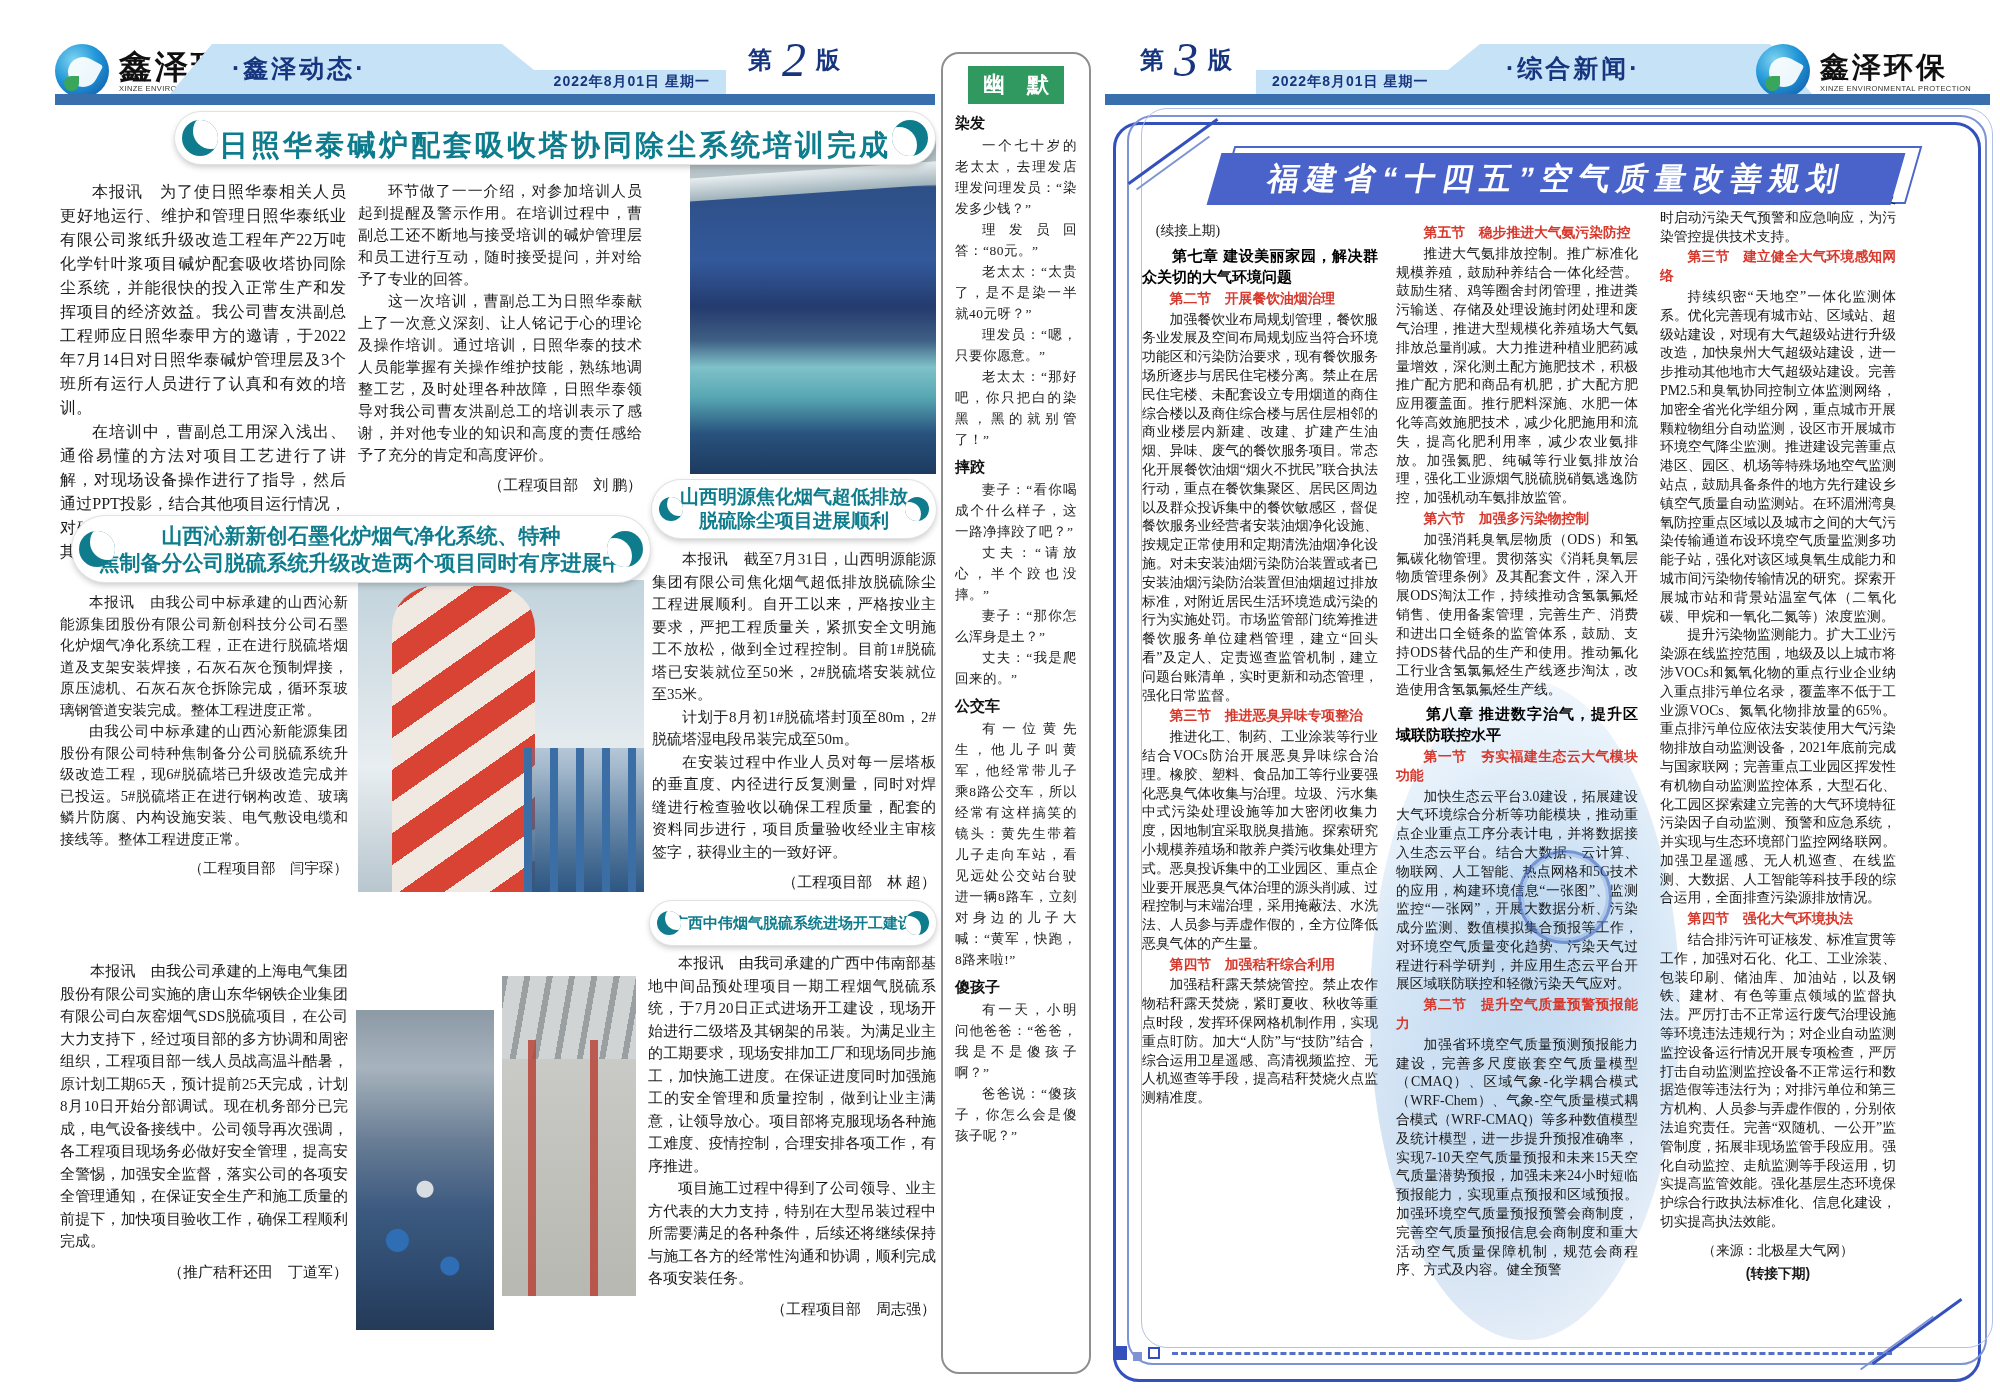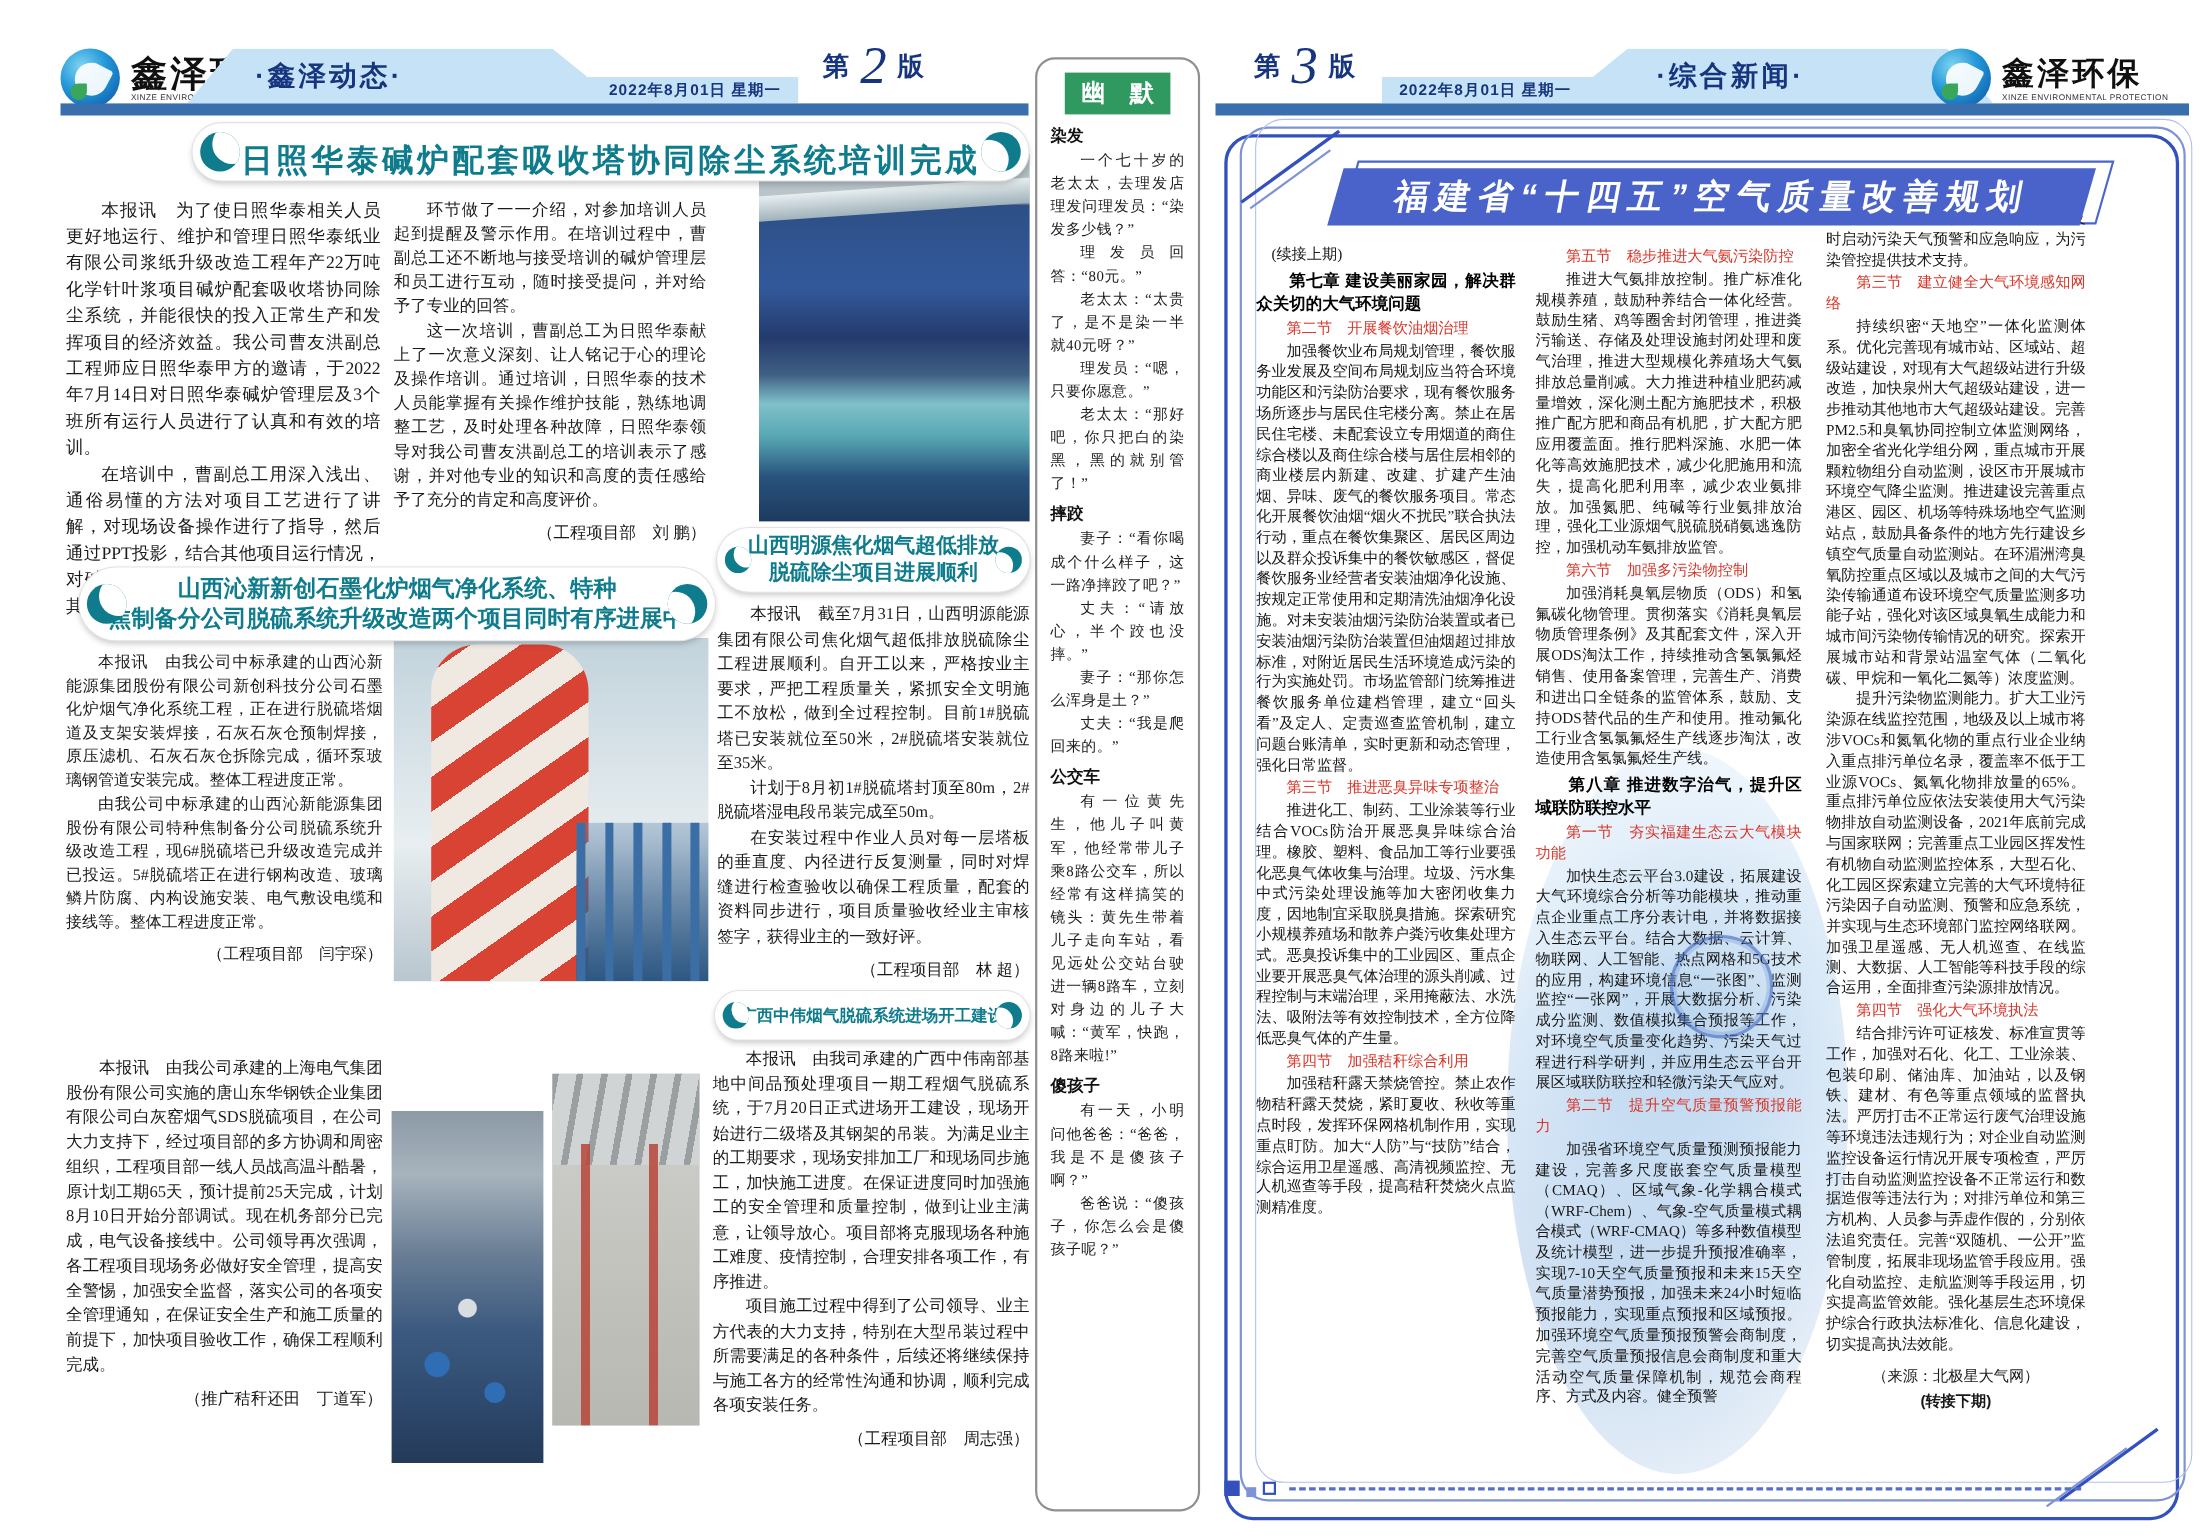--- a/index.html
+++ b/index.html
@@ -96,21 +96,21 @@
      transform:skewX(-16deg);display:flex;align-items:center;justify-content:center;z-index:3;}
   #p3-title .t{transform:skewX(6deg);color:#fff;font-family:"Liberation Sans","DejaVu Sans",sans-serif;
      font-weight:bold;font-size:31px;letter-spacing:7px;white-space:nowrap;}
   .p3col{position:absolute;text-align:justify;font-size:13.8px;line-height:18.8px;color:#171717;z-index:2;}
   .p3col p{margin:0;}
   .p3col .para{text-indent:2em;}
   .p3col .para-cont{text-indent:0;}
   .p3col .cont{text-indent:1em;margin-bottom:4px;}
   .p3col .chap{font-family:"Liberation Sans",sans-serif;font-weight:bold;font-size:15px;line-height:21px;
      text-indent:2em;margin:3px 0;color:#000;}
-  .p3col .sec{color:#d8372b;font-weight:normal;text-indent:2em;margin:2px 0;}
+  .p3col .sec{color:#d8372b;font-weight:bold;text-indent:2em;margin:2px 0;}
   .p3-source{text-align:center;margin-top:10px !important;}
   .p3-next{text-align:center;font-family:"Liberation Sans",sans-serif;font-weight:bold;margin-top:4px !important;}
   #watermark{left:1370px;top:680px;width:310px;height:660px;z-index:1;border-radius:50%;
      background:radial-gradient(circle at 55% 35%,rgba(130,180,225,.5) 0%,rgba(150,195,235,.25) 35%,
         rgba(170,205,240,.12) 55%,transparent 72%),
         radial-gradient(circle at 35% 75%,rgba(110,160,215,.4) 0%,transparent 60%);}
   #seal{left:1518px;top:850px;width:88px;height:88px;border:3px solid rgba(60,100,190,.6);border-radius:50%;
      z-index:3;box-shadow:inset 0 0 0 3px rgba(60,100,190,.2);}
   .sq{position:absolute;z-index:3;}
   #dash-line{left:1172px;top:1352px;width:720px;border-top:3px dashed #5570c8;z-index:3;}
@@ -276,21 +276,21 @@
   <div id="p3-title">
     <span class="t">福建省“十四五”空气质量改善规划</span>
   </div>
 
   <div class="p3col" style="left:1142px;top:222px;width:236px;">
     <p class="cont">(续接上期)</p>
     <p class="chap">第七章 建设美丽家园，解决群众关切的大气环境问题</p>
     <p class="sec">第二节　开展餐饮油烟治理</p>
     <p class="para">加强餐饮业布局规划管理，餐饮服务业发展及空间布局规划应当符合环境功能区和污染防治要求，现有餐饮服务场所逐步与居民住宅楼分离。禁止在居民住宅楼、未配套设立专用烟道的商住综合楼以及商住综合楼与居住层相邻的商业楼层内新建、改建、扩建产生油烟、异味、废气的餐饮服务项目。常态化开展餐饮油烟“烟火不扰民”联合执法行动，重点在餐饮集聚区、居民区周边以及群众投诉集中的餐饮敏感区，督促餐饮服务业经营者安装油烟净化设施、按规定正常使用和定期清洗油烟净化设施。对未安装油烟污染防治装置或者已安装油烟污染防治装置但油烟超过排放标准，对附近居民生活环境造成污染的行为实施处罚。市场监管部门统筹推进餐饮服务单位建档管理，建立“回头看”及定人、定责巡查监管机制，建立问题台账清单，实时更新和动态管理，强化日常监督。</p>
     <p class="sec">第三节　推进恶臭异味专项整治</p>
-    <p class="para">推进化工、制药、工业涂装等行业结合VOCs防治开展恶臭异味综合治理。橡胶、塑料、食品加工等行业要强化恶臭气体收集与治理。垃圾、污水集中式污染处理设施等加大密闭收集力度，因地制宜采取脱臭措施。探索研究小规模养殖场和散养户粪污收集处理方式。恶臭投诉集中的工业园区、重点企业要开展恶臭气体治理的源头削减、过程控制与末端治理，采用掩蔽法、水洗法、吸附法等有效控制技术，全方位降低恶臭气体的产生量。</p>
+    <p class="para">推进化工、制药、工业涂装等行业结合VOCs防治开展恶臭异味综合治理。橡胶、塑料、食品加工等行业要强化恶臭气体收集与治理。垃圾、污水集中式污染处理设施等加大密闭收集力度，因地制宜采取脱臭措施。探索研究小规模养殖场和散养户粪污收集处理方式。恶臭投诉集中的工业园区、重点企业要开展恶臭气体治理的源头削减、过程控制与末端治理，采用掩蔽法、水洗法、人员参与弄虚作假的，全方位降低恶臭气体的产生量。</p>
     <p class="sec">第四节　加强秸秆综合利用</p>
     <p class="para">加强秸秆露天禁烧管控。禁止农作物秸秆露天焚烧，紧盯夏收、秋收等重点时段，发挥环保网格机制作用，实现重点盯防。加大“人防”与“技防”结合，综合运用卫星遥感、高清视频监控、无人机巡查等手段，提高秸秆焚烧火点监测精准度。</p>
   </div>
 
   <div class="p3col" style="left:1396px;top:222px;width:242px;">
     <p class="sec">第五节　稳步推进大气氨污染防控</p>
     <p class="para">推进大气氨排放控制。推广标准化规模养殖，鼓励种养结合一体化经营。鼓励生猪、鸡等圈舍封闭管理，推进粪污输送、存储及处理设施封闭处理和废气治理，推进大型规模化养殖场大气氨排放总量削减。大力推进种植业肥药减量增效，深化测土配方施肥技术，积极推广配方肥和商品有机肥，扩大配方肥应用覆盖面。推行肥料深施、水肥一体化等高效施肥技术，减少化肥施用和流失，提高化肥利用率，减少农业氨排放。加强氮肥、纯碱等行业氨排放治理，强化工业源烟气脱硫脱硝氨逃逸防控，加强机动车氨排放监管。</p>
     <p class="sec">第六节　加强多污染物控制</p>
     <p class="para">加强消耗臭氧层物质（ODS）和氢氟碳化物管理。贯彻落实《消耗臭氧层物质管理条例》及其配套文件，深入开展ODS淘汰工作，持续推动含氢氯氟烃销售、使用备案管理，完善生产、消费和进出口全链条的监管体系，鼓励、支持ODS替代品的生产和使用。推动氟化工行业含氢氯氟烃生产线逐步淘汰，改造使用含氢氯氟烃生产线。</p>
     <p class="chap">第八章 推进数字治气，提升区域联防联控水平</p>

